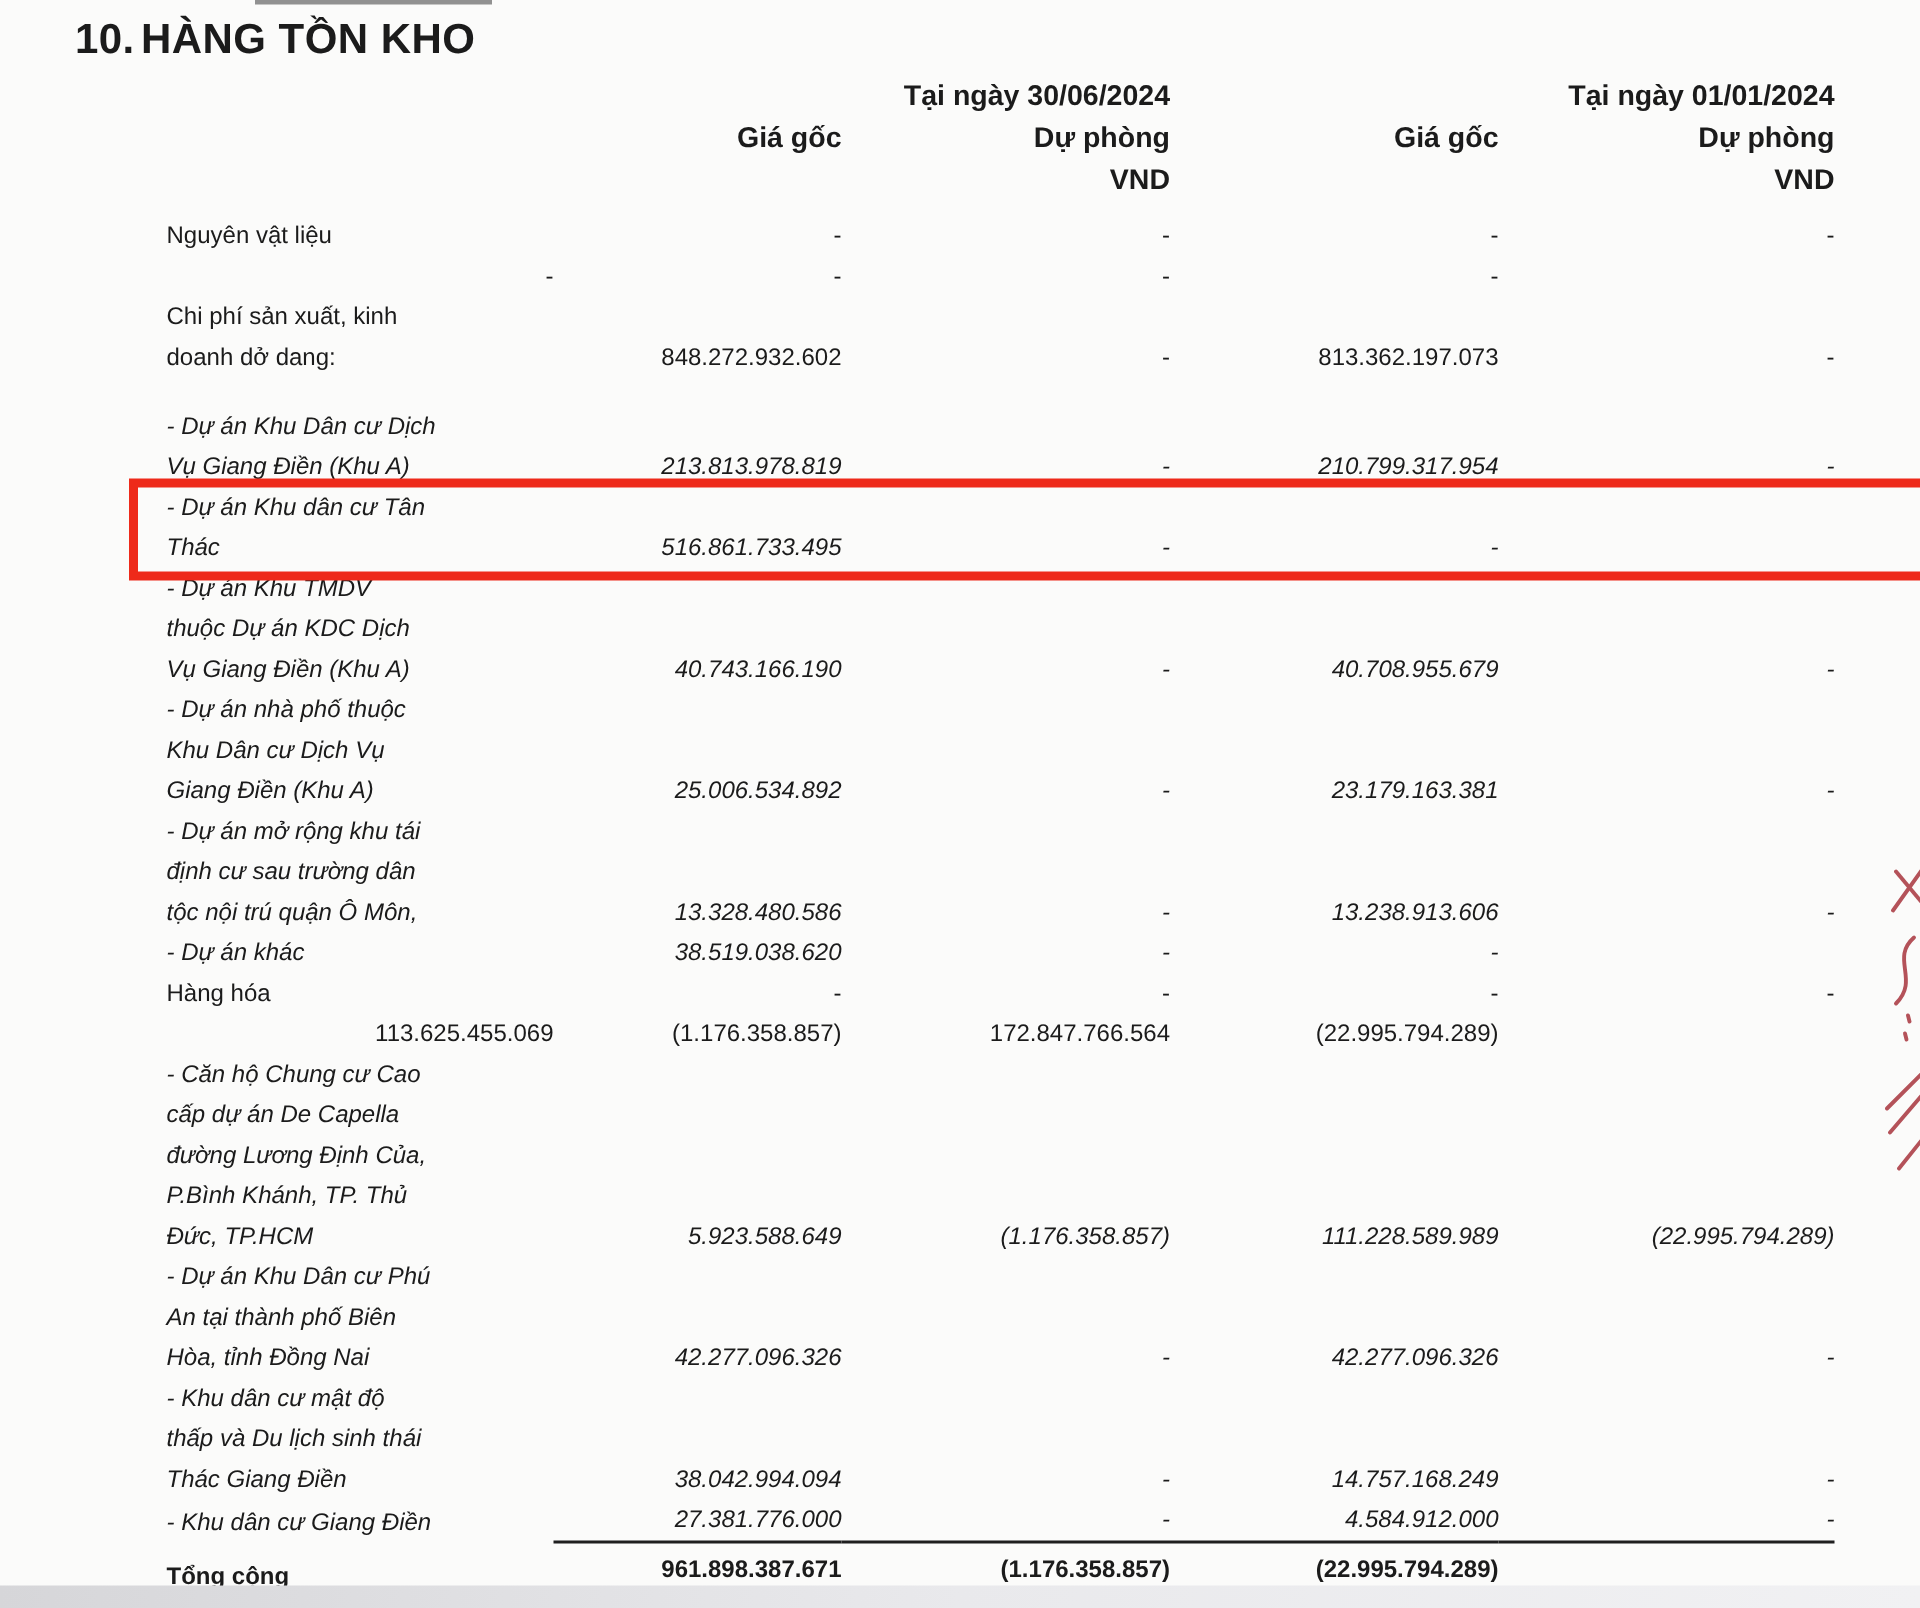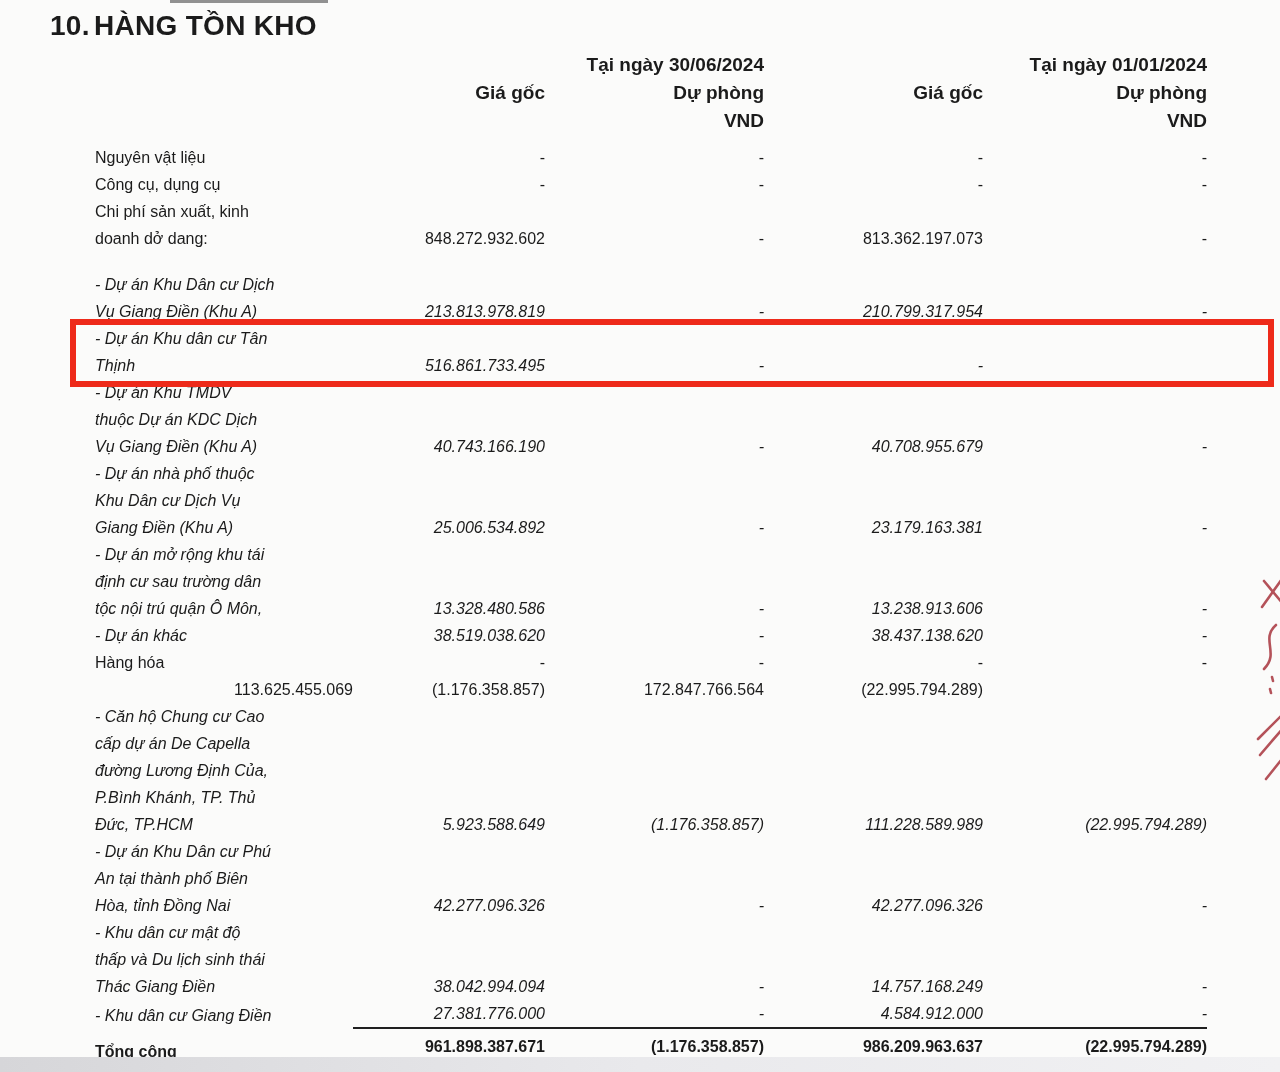--- a/index.html
+++ b/index.html
@@ -4,21 +4,21 @@
 <style>
   html,body{margin:0;padding:0;}
   body{
     width:1280px;height:1072px;position:relative;overflow:hidden;
     background:#fbfbfa;color:#1b1b1b;
     font-family:"Liberation Sans", sans-serif;
   }
   .scan-artifact{position:absolute;top:0;left:170px;width:158px;height:3px;background:#3a3a3a;opacity:.55;}
   .doc-title{position:absolute;top:10px;left:50px;font-weight:bold;font-size:28px;letter-spacing:.3px;}
   .doc-title .num{display:inline-block;width:44px;}
-  .table-wrap{position:absolute;left:95px;top:51px;width:1112px;}
+  .table-wrap{position:absolute;left:111px;top:51px;width:1112px;}
   .grid{display:grid;grid-template-columns:258px 192px 219px 219px 224px;}
   .hdr{font-weight:bold;font-size:19px;line-height:28px;}
   .hdr .r{text-align:right;}
   .c24{grid-column:2/4;} .c46{grid-column:4/6;}
   .c3{grid-column:3/4;} .c5{grid-column:5/6;}
   .c2{grid-column:2/3;} .c4{grid-column:4/5;}
   #rows{margin-top:9px;}
   .t-row{display:grid;grid-template-columns:258px 192px 219px 219px 224px;align-items:end;
          font-size:16px;line-height:27px;}
   .t-row .lbl{white-space:pre-line;}
@@ -64,21 +64,20 @@
   </div>
   <div id="rows">
       <div class="t-row">
         <div class="lbl">Nguyên vật liệu</div>
         <div class="val">-</div>
         <div class="val">-</div>
         <div class="val">-</div>
         <div class="val">-</div>
       </div>
       <div class="t-row">
-        <div class="lbl">Công cụ, dụng cụ</div>
         <div class="val">-</div>
         <div class="val">-</div>
         <div class="val">-</div>
         <div class="val">-</div>
       </div>
       <div class="t-row gap-after">
         <div class="lbl">Chi phí sản xuất, kinh
 doanh dở dang:</div>
         <div class="val">848.272.932.602</div>
         <div class="val">-</div>
@@ -88,21 +87,21 @@
       <div class="t-row italic">
         <div class="lbl">- Dự án Khu Dân cư Dịch
 Vụ Giang Điền (Khu A)</div>
         <div class="val">213.813.978.819</div>
         <div class="val">-</div>
         <div class="val">210.799.317.954</div>
         <div class="val">-</div>
       </div>
       <div class="t-row italic hl-row">
         <div class="lbl">- Dự án Khu dân cư Tân
-Thịnh</div>
+Thác</div>
         <div class="val">516.861.733.495</div>
         <div class="val">-</div>
         <div class="val">-</div>
         <div class="hl-box" style="border-color: rgb(238, 42, 26);"></div>
       </div>
       <div class="t-row italic">
         <div class="lbl">- Dự án Khu TMDV
 thuộc Dự án KDC Dịch
 Vụ Giang Điền (Khu A)</div>
         <div class="val">40.743.166.190</div>
@@ -125,21 +124,20 @@
 tộc nội trú quận Ô Môn,</div>
         <div class="val">13.328.480.586</div>
         <div class="val">-</div>
         <div class="val">13.238.913.606</div>
         <div class="val">-</div>
       </div>
       <div class="t-row italic">
         <div class="lbl">- Dự án khác</div>
         <div class="val">38.519.038.620</div>
         <div class="val">-</div>
-        <div class="val">38.437.138.620</div>
         <div class="val">-</div>
       </div>
       <div class="t-row">
         <div class="lbl">Hàng hóa</div>
         <div class="val">-</div>
         <div class="val">-</div>
         <div class="val">-</div>
         <div class="val">-</div>
       </div>
       <div class="t-row">
@@ -181,21 +179,20 @@
         <div class="lbl">- Khu dân cư Giang Điền</div>
         <div class="val">27.381.776.000</div>
         <div class="val">-</div>
         <div class="val">4.584.912.000</div>
         <div class="val">-</div>
       </div>
       <div class="t-row total">
         <div class="lbl">Tổng cộng</div>
         <div class="val">961.898.387.671</div>
         <div class="val">(1.176.358.857)</div>
-        <div class="val">986.209.963.637</div>
         <div class="val">(22.995.794.289)</div>
       </div>
     </div>
 </div>
 
 <svg class="stamp-svg" width="34" height="210" viewBox="0 0 34 210">
   <g stroke="#a8353e" stroke-width="2.6" fill="none" stroke-linecap="round">
     <path d="M30 6 L10 34"></path>
       <path d="M12 8 L32 32"></path>
     <path d="M24 52 C8 66 28 80 12 96"></path>

